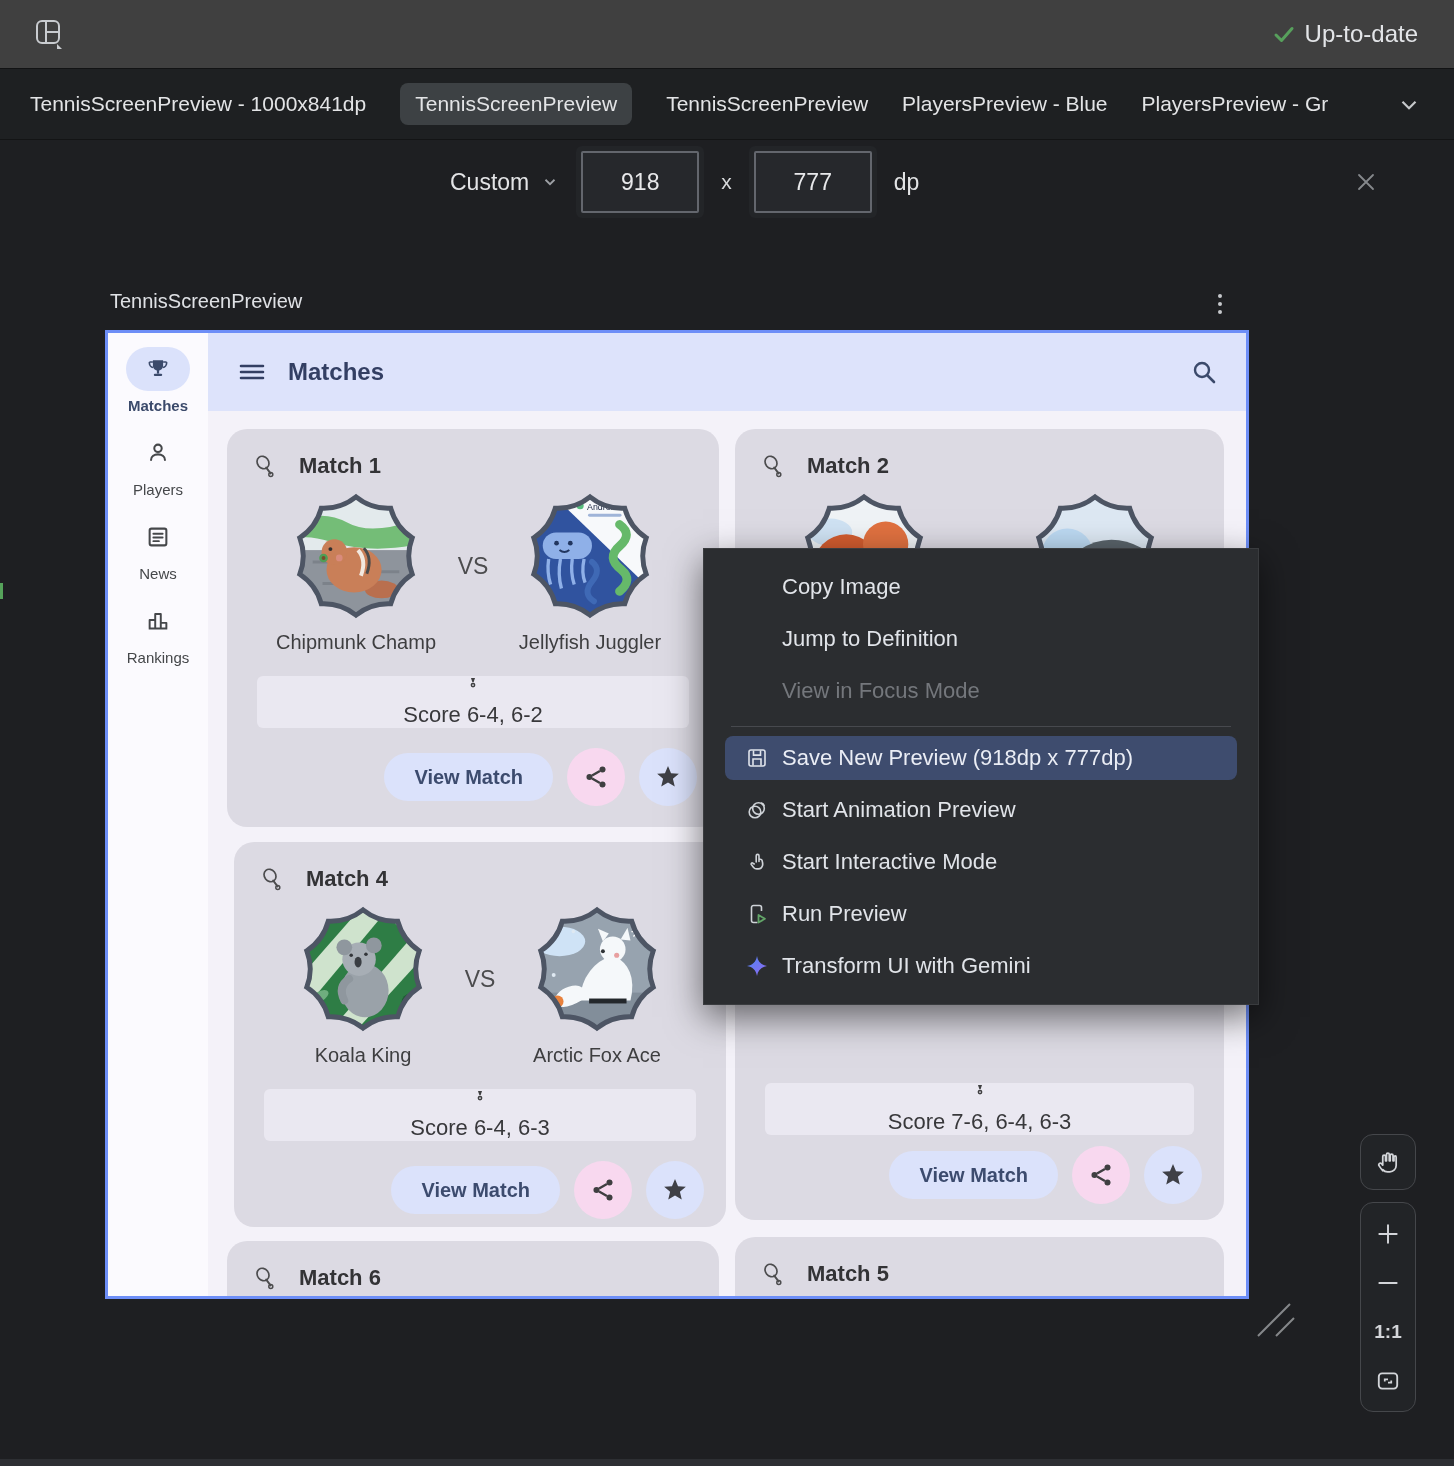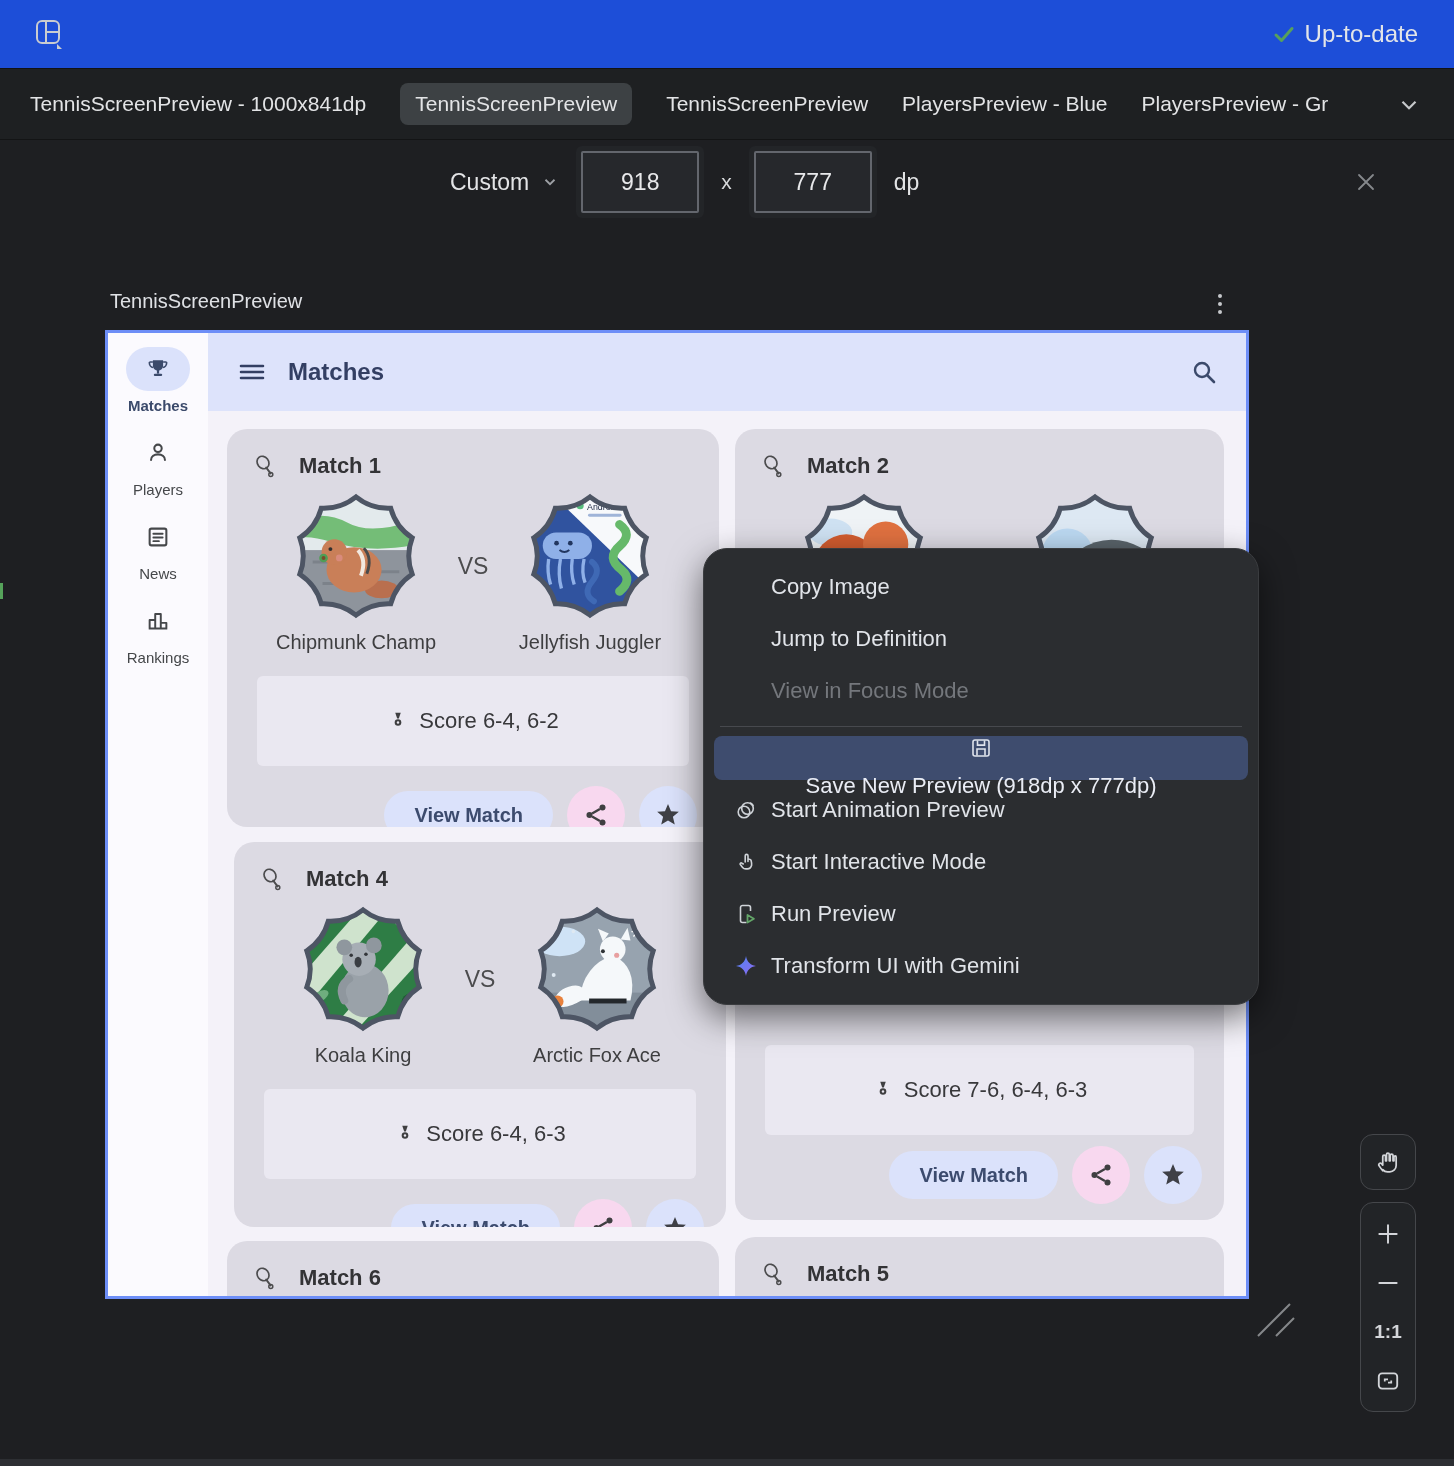--- a/index.html
+++ b/index.html
@@ -2,21 +2,21 @@
 <html><head>
 <meta charset="utf-8">
 <style>
   html,body{margin:0;padding:0;}
   body{
     width:1454px;height:1466px;position:relative;overflow:hidden;
     background:#1e1f22;color:#dfe1e5;
     font-family:"Liberation Sans",sans-serif;
   }
   
-  .topbar{position:absolute;left:0;top:0;width:100%;height:68px;background:#1d4ed8;border-bottom:1px solid #121314;display:flex;align-items:center;}
+  .topbar{position:absolute;left:0;top:0;width:100%;height:68px;background:#404040;border-bottom:1px solid #121314;display:flex;align-items:center;}
   .layout-btn{margin-left:30px;width:38px;height:38px;display:flex;align-items:center;justify-content:center;border-radius:6px;cursor:pointer;}
   .status{position:absolute;right:36px;top:0;height:68px;display:flex;align-items:center;gap:9px;font-size:24px;color:#e3e5e8;}
   
   .tabrow{position:absolute;left:0;top:69px;width:100%;height:71px;background:#1e2022;border-bottom:1px solid #131415;display:flex;align-items:center;padding-left:30px;gap:34px;box-sizing:border-box;}
   .tab{font-size:21px;color:#e3e4e6;white-space:nowrap;cursor:pointer;}
   .tab.selected{background:#3d4144;border-radius:8px;padding:9px 15px;}
   .tab-chevron{position:absolute;right:32px;top:92px;cursor:pointer;}
   
   .sizerow{position:absolute;left:0;top:140px;width:100%;height:84px;display:flex;align-items:center;}
   .custom{margin-left:450px;display:flex;align-items:center;gap:12px;font-size:23px;color:#e3e4e6;cursor:pointer;}
@@ -48,35 +48,35 @@
   .c-m2{left:527px;top:18px;width:489px;height:398px;}
   .c-m4{left:26px;top:431px;width:492px;height:385px;}
   .c-m3{left:527px;top:431px;width:489px;height:378px;}
   .c-m6{left:19px;top:830px;width:492px;height:120px;}
   .c-m5{left:527px;top:826px;width:489px;height:124px;}
   .card-head{display:flex;align-items:center;gap:22px;margin:24px 0 0 26px;font-size:22px;font-weight:bold;color:#333336;}
   .players{display:flex;margin-top:14px;padding:0 36px;}
   .player{width:186px;display:flex;flex-direction:column;align-items:center;}
   .vs{flex:1;text-align:center;margin-top:60px;font-size:23px;color:#4c4c4e;}
   .pname{margin-top:12px;font-size:20px;color:#3e3e40;white-space:nowrap;}
-  .ribbon{margin:22px 30px 0;height:90px;background:#eae8f1;border-radius:6px;display:flex;align-items:center;justify-content:center;gap:10px;font-size:22px;color:#38383b;}
+  .ribbon{margin:22px 30px 0;height:52px;background:#eae8f1;border-radius:6px;display:flex;align-items:center;justify-content:center;gap:10px;font-size:22px;color:#38383b;flex-direction:column;}
   .cfoot{display:flex;justify-content:flex-end;align-items:center;gap:14px;margin:20px 22px 0 0;}
   .pill{height:48px;padding:0 30px;border-radius:24px;background:#dbe2fb;color:#3c4b6e;font-weight:bold;font-size:20px;display:flex;align-items:center;cursor:pointer;}
   .circle{width:58px;height:58px;border-radius:50%;display:flex;align-items:center;justify-content:center;cursor:pointer;}
   .pink{background:#f8d8ef;} .lav{background:#dbe2fb;}
   .ribbon-abs{position:absolute;left:30px;right:30px;bottom:85px;margin:0;}
   .cfoot-abs{position:absolute;right:22px;bottom:16px;margin:0;}
   
-  .menu{position:absolute;left:703px;top:548px;width:556px;background:#2b2d30;border:1px solid #3a3c3f;border-radius:24px;box-shadow:0 12px 34px rgba(0,0,0,.55);padding:12px 0;box-sizing:border-box;z-index:30;}
+  .menu{position:absolute;left:703px;top:548px;width:556px;background:#2b2d30;border:1px solid #3a3c3f;border-radius:0;box-shadow:0 12px 34px rgba(0,0,0,.55);padding:12px 11px;box-sizing:border-box;z-index:30;}
   .mi{height:52px;display:flex;align-items:center;padding:0 20px 0 30px;font-size:22px;color:#e1e4e9;gap:13px;cursor:pointer;}
   .mi .micon{width:24px;height:24px;display:flex;align-items:center;justify-content:center;flex:none;}
   .mi.noicon{padding-left:67px;}
   .mi.disabled{color:#74777c;cursor:default;}
   .msep{height:1px;background:#47494e;margin:9px 16px;}
-  .mi.sel{background:#3e4c6e;margin:4px 10px;border-radius:8px;height:44px;padding-left:20px;color:#eaedf5;flex-direction:column;}
+  .mi.sel{background:#3e4c6e;margin:4px 10px;border-radius:8px;height:44px;padding-left:20px;color:#eaedf5;}
   
   .tg{position:absolute;left:1360px;width:56px;border:1px solid #45474b;border-radius:13px;background:#222427;display:flex;flex-direction:column;align-items:center;z-index:40;box-sizing:border-box;}
   .tg1{top:1134px;height:56px;justify-content:center;}
   .tg2{top:1202px;height:210px;justify-content:space-around;padding:6px 0;}
   .tbtn{width:44px;height:44px;display:flex;align-items:center;justify-content:center;cursor:pointer;}
   .ratio{font-size:19px;font-weight:bold;color:#d3d5d9;}
   
   .grip{position:absolute;left:1250px;top:1296px;z-index:5;cursor:nwse-resize;}
   .green-dash{position:absolute;left:0;top:583px;width:3px;height:16px;background:#55a25a;}
   .bottom-strip{position:absolute;left:0;bottom:0;width:100%;height:7px;background:#2d2f33;}

